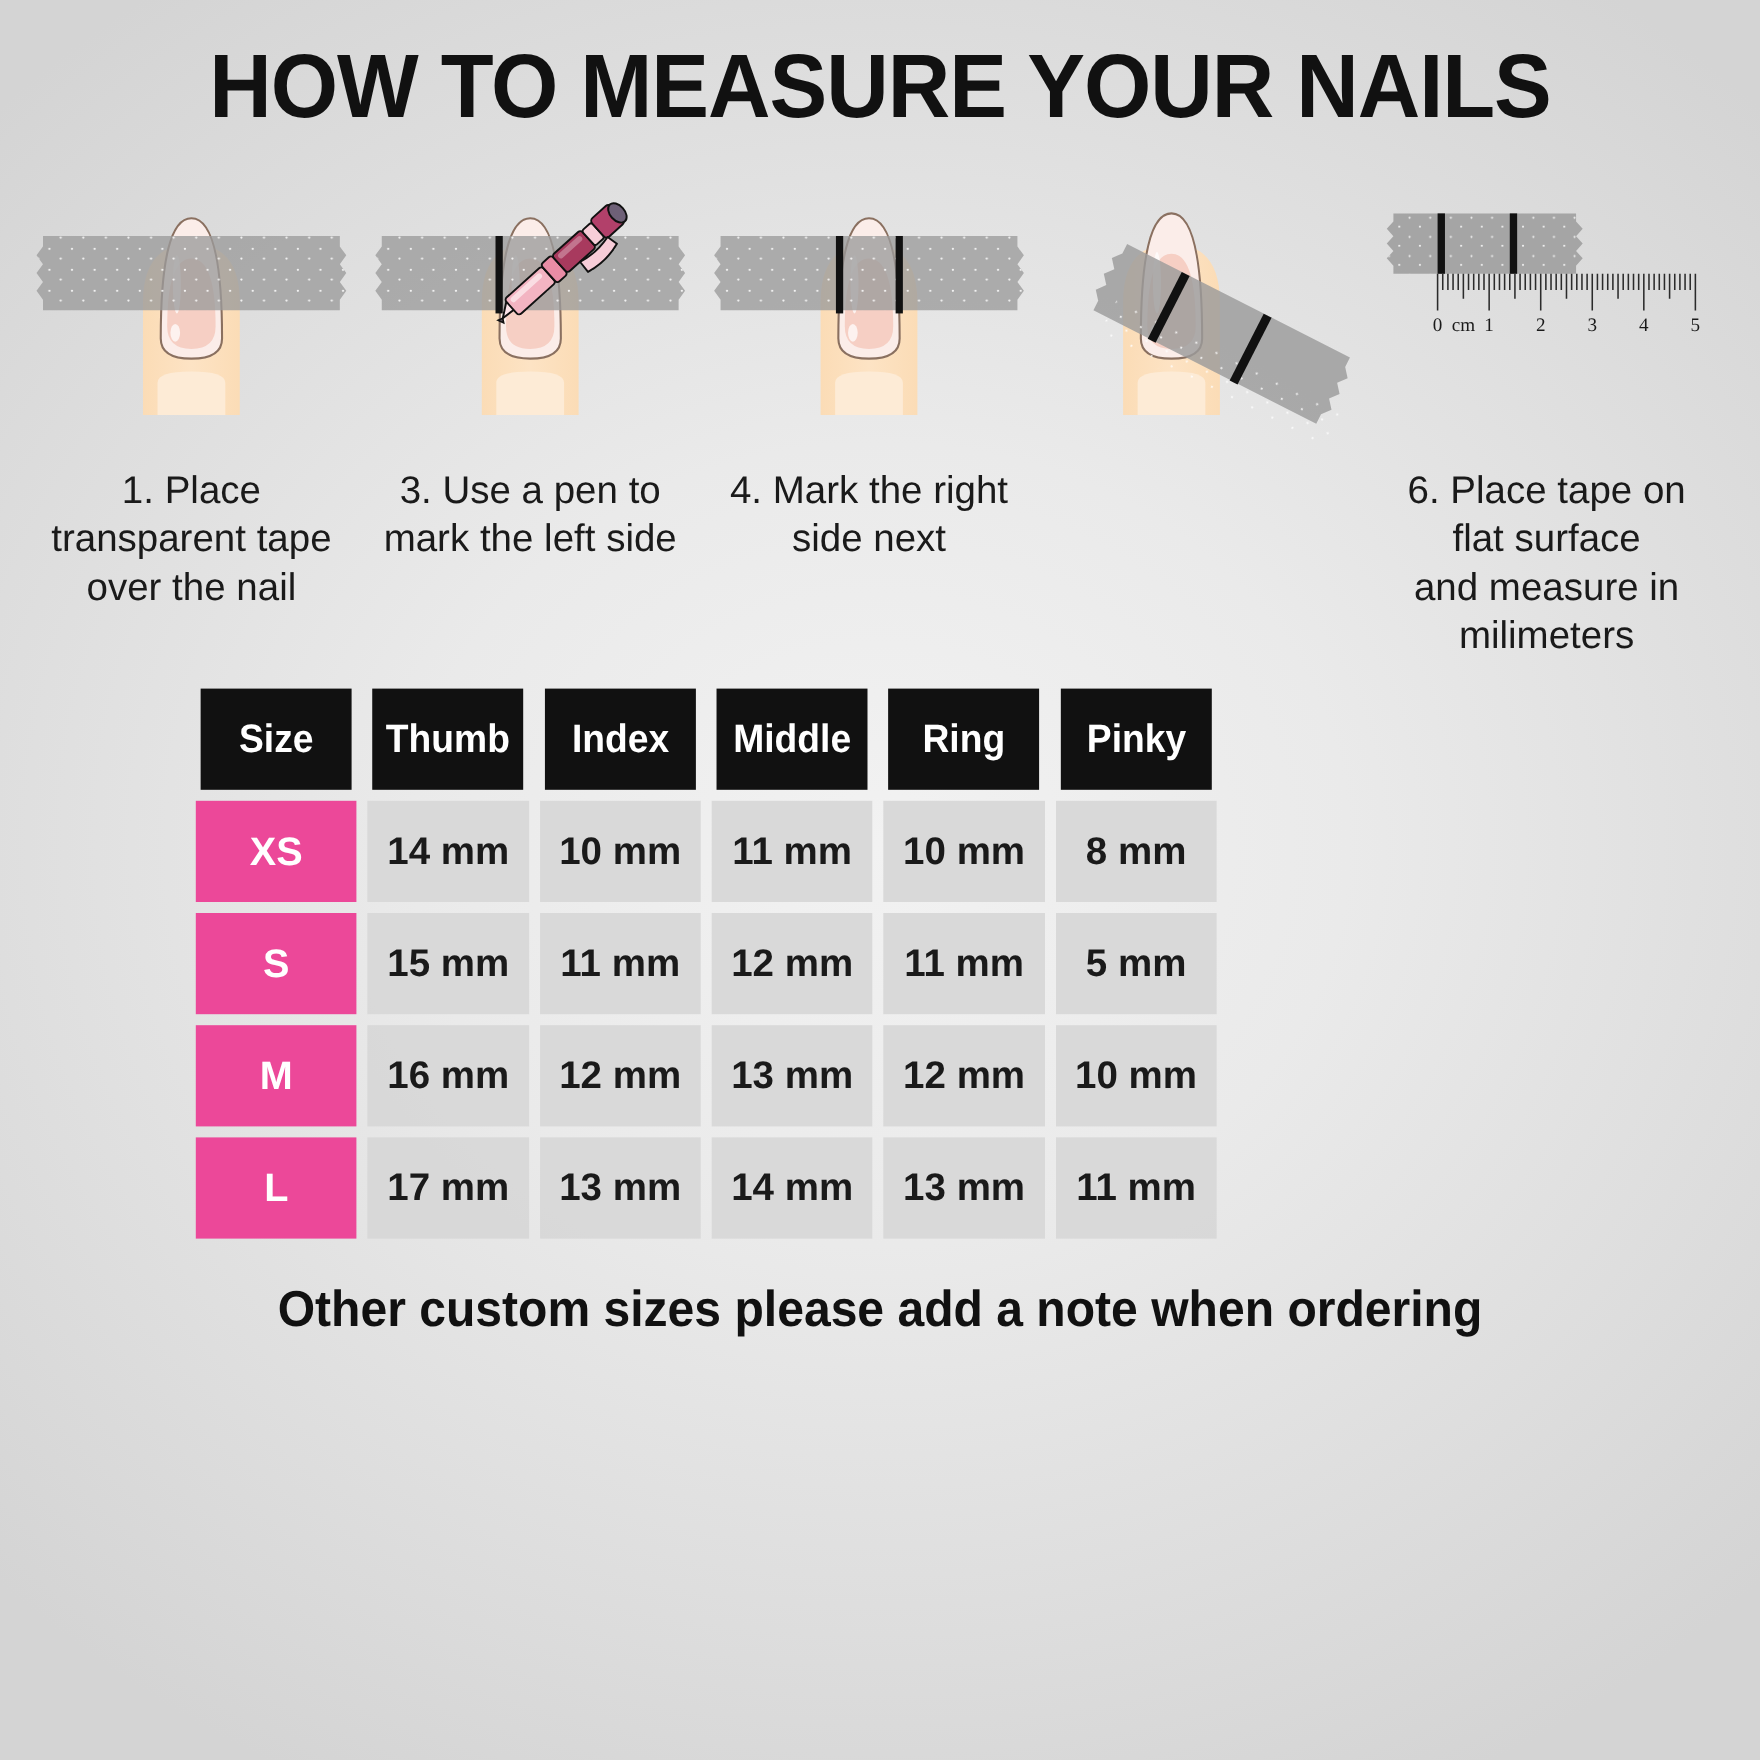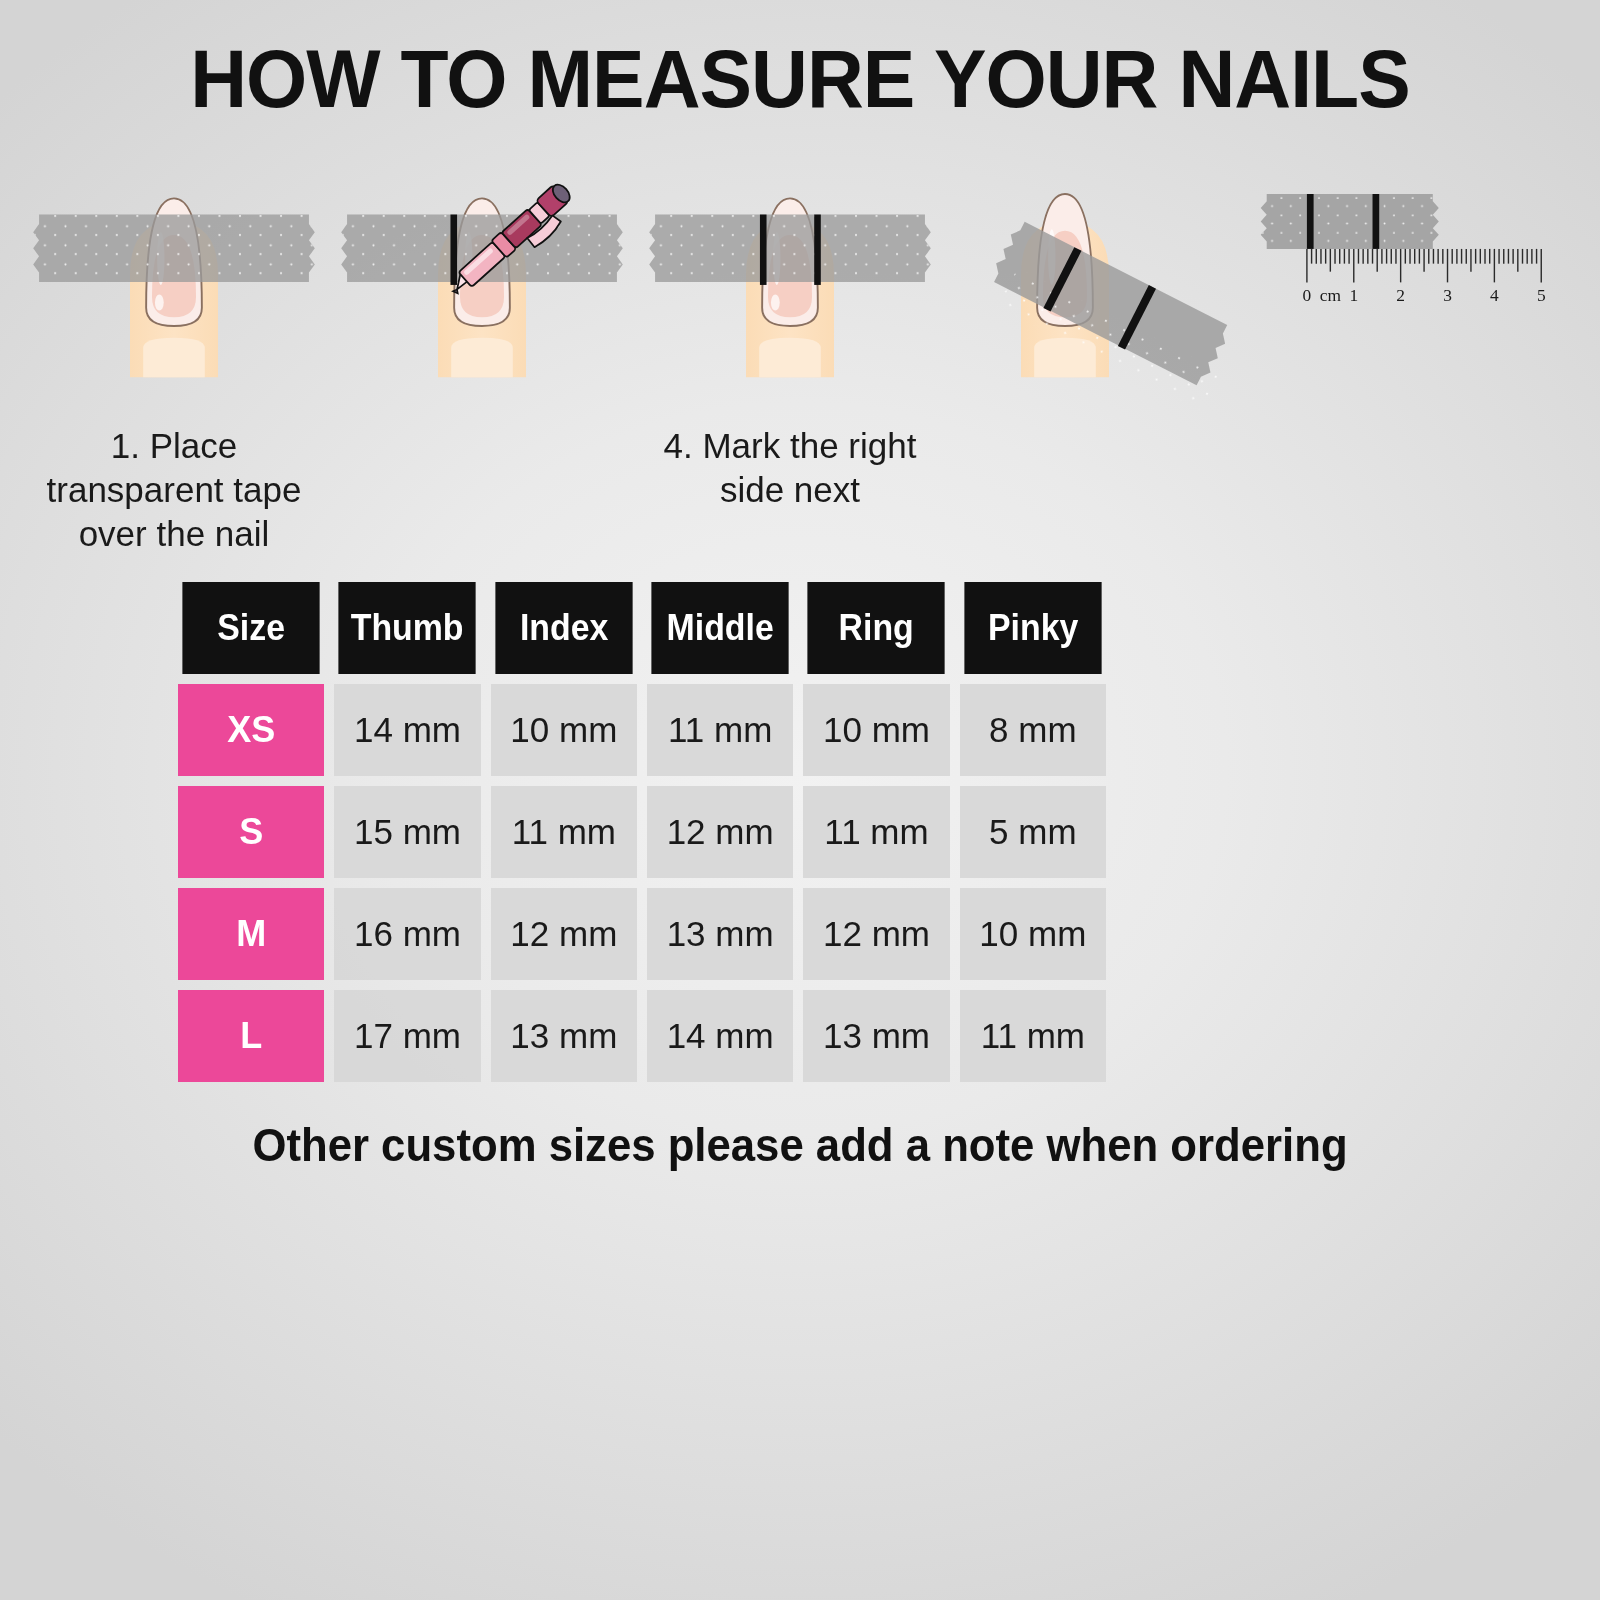--- a/index.html
+++ b/index.html
@@ -62,21 +62,21 @@
     background:#ec4899;
     color:#fff;
     font-weight:700;
     font-size:36px;
     height:92px;
     width:200px;
   }
   .sztable td.val {
     background:rgba(215,215,215,0.92);
     color:#1a1a1a;
-    font-weight:400;
+    font-weight:700;
     font-size:35px;
     height:92px;
   }
   .sztable th, .sztable td { text-align:center; vertical-align:middle; }
 
   .footer {
     text-align:center;
     font-weight:700;
     font-size:46px;
     margin-top:26px;
@@ -152,20 +152,22 @@
           <rect x="79" y="-18" width="18" height="31" rx="4" fill="#E98CA5" stroke="#111" stroke-width="2.4"></rect>
           <rect x="97" y="-17" width="48" height="29" rx="4" fill="#A83A5E" stroke="#111" stroke-width="2.4"></rect>
           <rect x="102" y="-13" width="38" height="7" rx="3.5" fill="#fff" opacity="0.3"></rect>
           <rect x="145" y="-15" width="16" height="25" rx="3" fill="#F7CDD8" stroke="#111" stroke-width="2.4"></rect>
           <rect x="161" y="-18" width="32" height="31" rx="5" fill="#B2406A" stroke="#111" stroke-width="2.4"></rect>
           <ellipse cx="193" cy="-2" rx="9" ry="14" fill="#6E6077" stroke="#111" stroke-width="2.4"></ellipse>
           <path d="M118 12 q22 6 46 0 l3 14 q-24 8 -50 2 Z" fill="#F7CDD8" stroke="#111" stroke-width="2.4" stroke-linejoin="round"></path>
         </g>
       </svg>
     </div>
+    <div class="caption">3. Use a pen to
+mark the left side</div>
   </div>
 
   <div class="step">
     <div class="art">
       <svg viewBox="0 0 420 290" width="100%" height="290" preserveAspectRatio="xMidYMid meet">
         <g>
           <path d="M150 290 L150 150 Q150 78 210 78 Q270 78 270 150 L270 290 Z" fill="url(#skinG)"></path>
           <path d="M168 290 L168 250 Q168 236 210 236 Q252 236 252 250 L252 290 Z" fill="#FDEBD6"></path>
         </g>
         <g>
@@ -284,20 +286,22 @@
             <text x="107" y="78">cm</text>
             <text x="142" y="78">1</text>
             <text x="212" y="78">2</text>
             <text x="282" y="78">3</text>
             <text x="352" y="78">4</text>
             <text x="422" y="78">5</text>
           </g>
         </g>
       </svg>
     </div>
+    <div class="caption">6. Place tape on flat surface
+and measure in milimeters</div>
   </div>
 
 </div>
 
 <div class="table-wrap">
   <table class="sztable">
     <thead>
       <tr>
         <th>Size</th>
         <th>Thumb</th>

